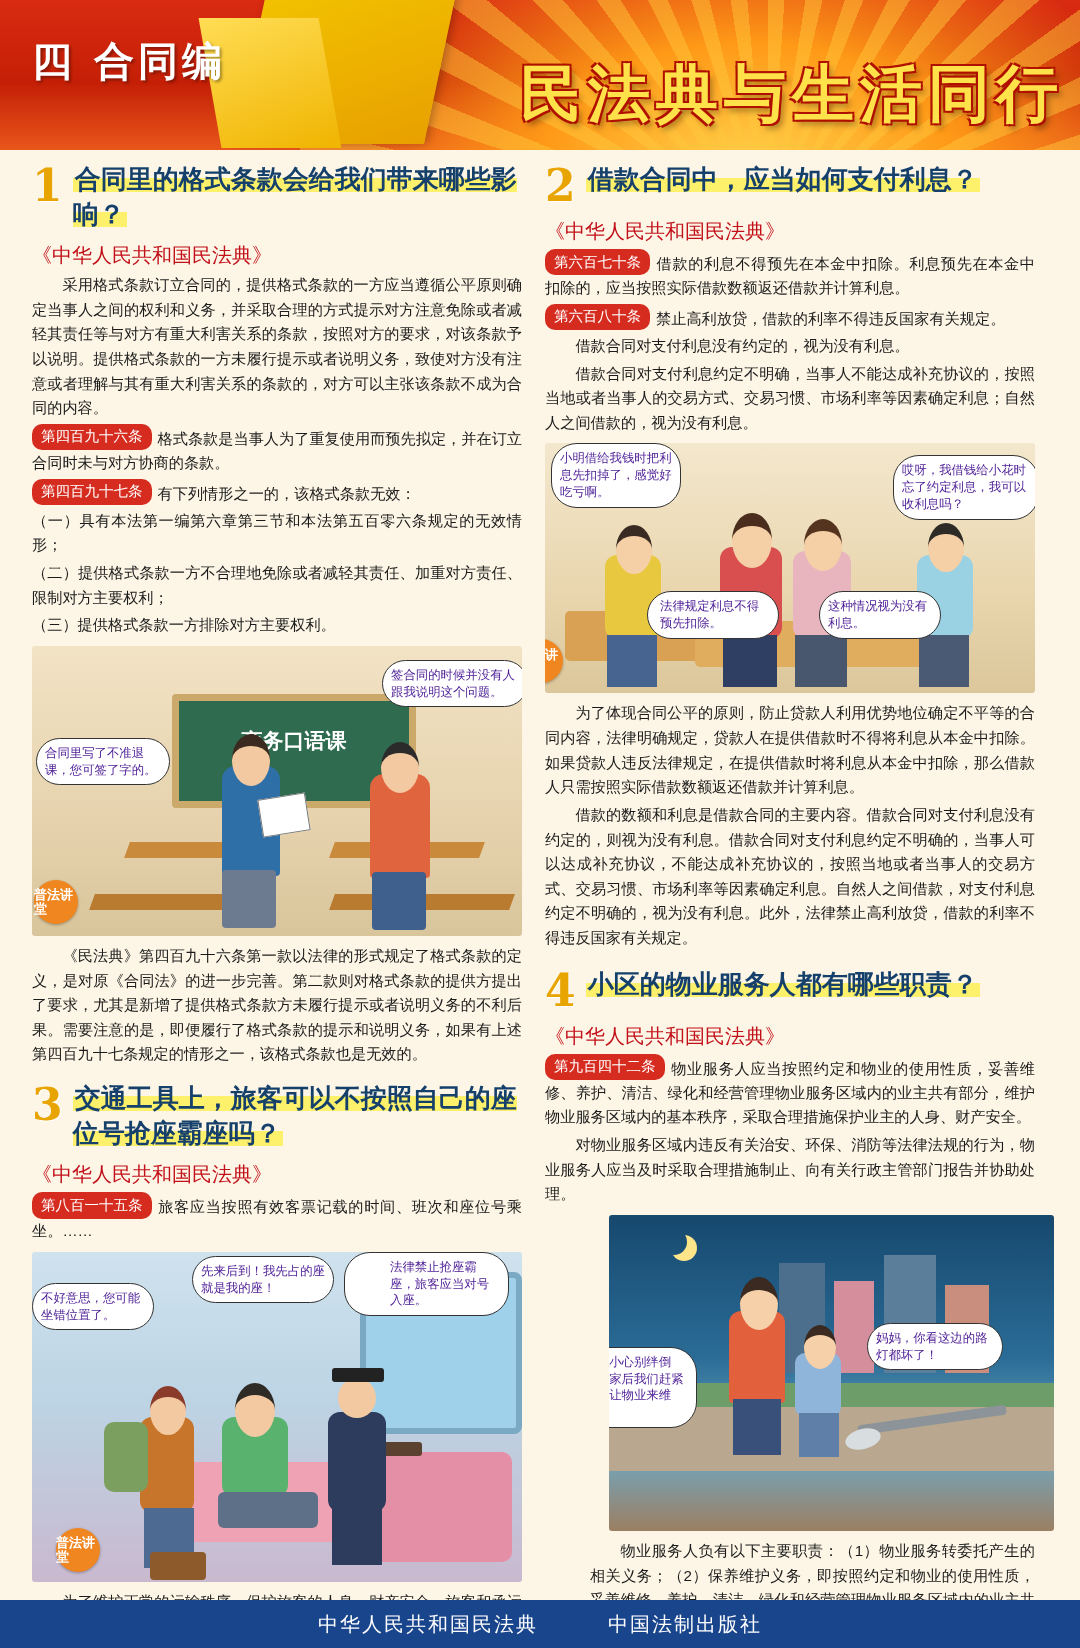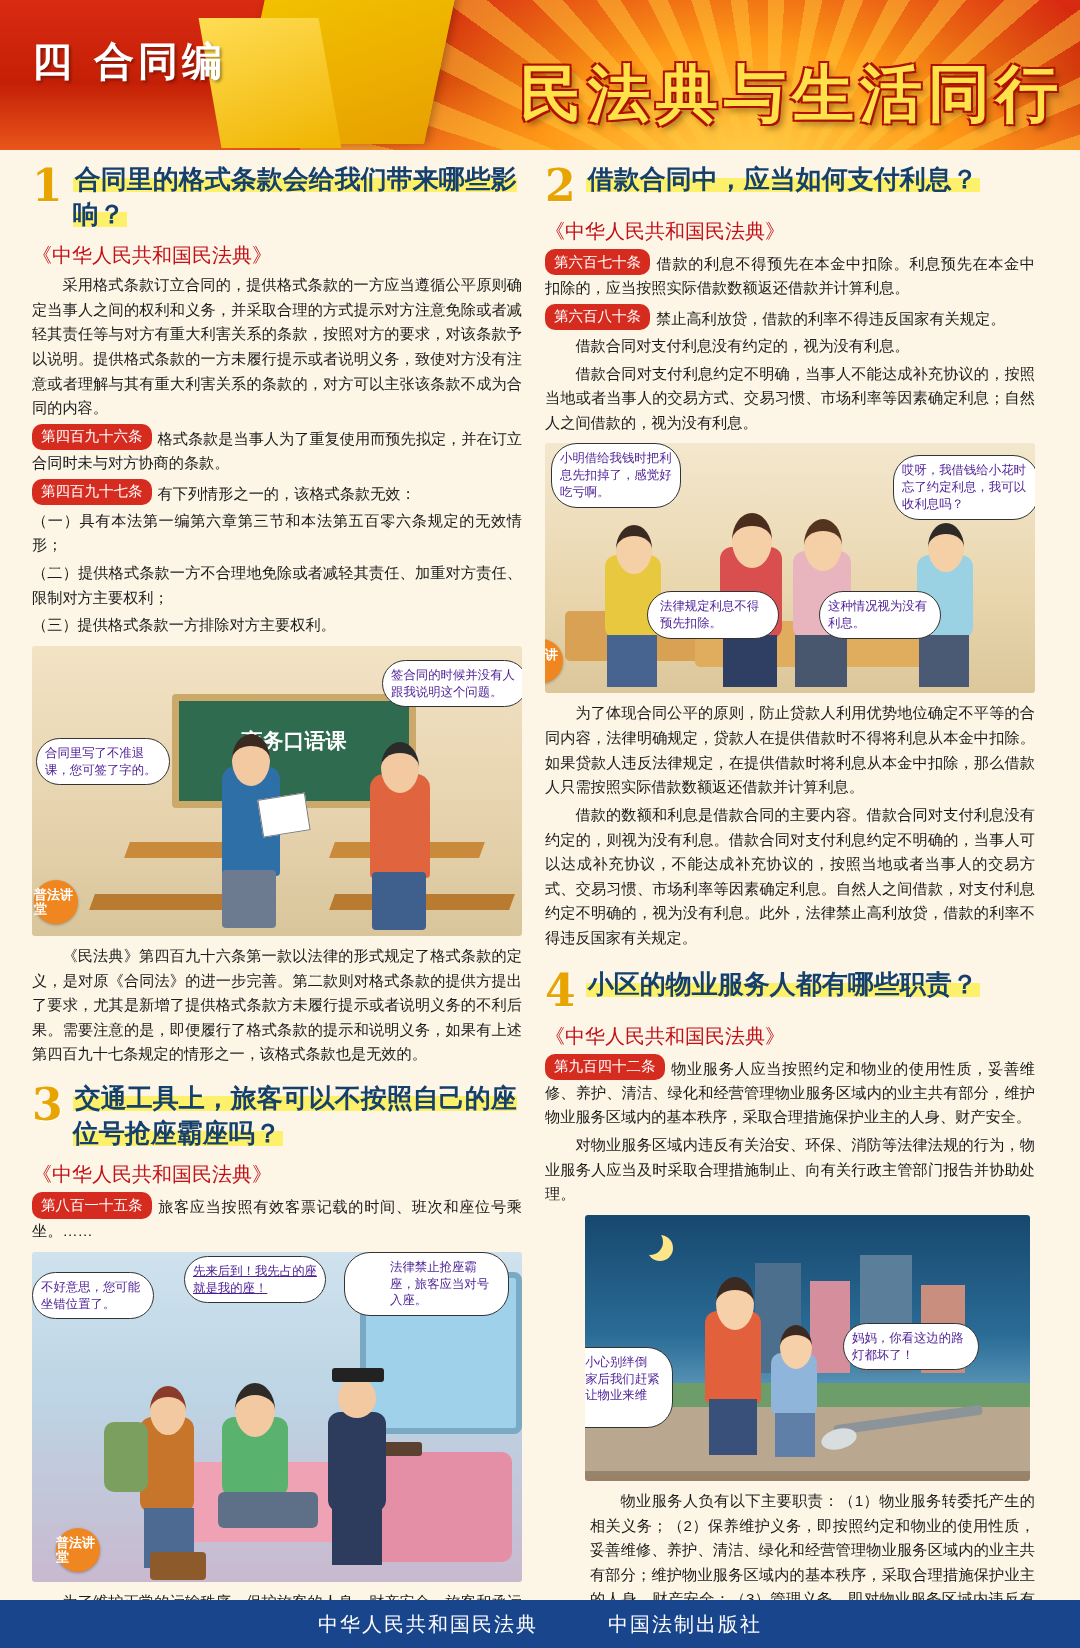--- a/index.html
+++ b/index.html
@@ -195,22 +195,22 @@
         <div style="position:absolute;left:203px;top:131px;width:40px;height:42px;background:#f3c9a2;border-radius:50%;border-top:12px solid #2e2a26;"></div>
         <div style="position:absolute;left:186px;top:240px;width:100px;height:36px;background:#5e6f88;border-radius:6px;"></div>
 
         <div style="position:absolute;left:296px;top:160px;width:58px;height:100px;background:#2d3c5c;border-radius:12px;"></div>
         <div style="position:absolute;left:306px;top:126px;width:38px;height:40px;background:#f3c9a2;border-radius:50%;"></div>
         <div style="position:absolute;left:300px;top:116px;width:52px;height:14px;background:#222;border-radius:3px;"></div>
         <div style="position:absolute;left:300px;top:255px;width:50px;height:58px;background:#2d3c5c;"></div>
 
         <div style="position:absolute;left:118px;top:300px;width:56px;height:28px;background:#8d5a2b;border-radius:4px;"></div>
 
-        <div class="bubble" style="left:0;top:20px;width:104px;">不好意思，您可能坐错位置了。</div>
-        <div class="bubble" style="left:152px;top:4px;width:124px;text-decoration:underline;">先来后到！我先占的座就是我的座！</div>
+        <div class="bubble" style="left:0;top:31px;width:104px;">不好意思，您可能坐错位置了。</div>
+        <div class="bubble" style="left:160px;top:4px;width:124px;">先来后到！我先占的座就是我的座！</div>
         <div class="bubble" style="left:312px;top:0px;width:110px;padding-left:45px;">法律禁止抢座霸座，旅客应当对号入座。</div>
         <div class="stamp" style="left:24px;top:276px;">
             <span>普法讲堂</span>
           </div>
       </div>
 
       <p class="body indent">为了维护正常的运输秩序，保护旅客的人身、财产安全，旅客和承运人都应当遵守客运合同中的义务。旅客除了应当支付票款外，还应当按照有效客票记载的时间、班次和座位号乘坐。旅客无票乘坐、超程乘坐、越级乘坐或者持不符合减价条件的优惠客票乘坐的，应当补交票款。此外，旅客携带行李应当符合约定的限量和品类要求，旅客对承运人为安全运输所作的合理安排应当积极协助和配合。</p>
     </div>
   </div>
 
@@ -263,21 +263,21 @@
 
     <div style="margin-top:16px;">
       <div class="qhead">
         <div class="qnum">4</div>
         <div><span class="qtitle">小区的物业服务人都有哪些职责？</span></div>
       </div>
       <div class="lawname">《中华人民共和国民法典》</div>
       <p class="body"><span class="artbadge">第九百四十二条</span><span>物业服务人应当按照约定和物业的使用性质，妥善维修、养护、清洁、绿化和经营管理物业服务区域内的业主共有部分，维护物业服务区域内的基本秩序，采取合理措施保护业主的人身、财产安全。</span></p>
       <p class="body indent">对物业服务区域内违反有关治安、环保、消防等法律法规的行为，物业服务人应当及时采取合理措施制止、向有关行政主管部门报告并协助处理。</p>
 
-      <div class="pic" style="height:266px;background:linear-gradient(180deg,#17486e 0%,#2a6c96 45%,#6fa8c4 75%,#9c7f62 100%);margin-left:40px;width:445px;">
+      <div class="pic" style="height:316px;background:linear-gradient(180deg,#17486e 0%,#2a6c96 45%,#6fa8c4 75%,#9c7f62 100%);margin-left:64px;width:445px;">
         <div style="position:absolute;left:52px;top:14px;width:26px;height:26px;border-radius:50%;box-shadow:10px 6px 0 0 #ffe58a;"></div>
         <div style="position:absolute;left:170px;top:48px;width:46px;height:110px;background:#4b6f8d;"></div>
         <div style="position:absolute;left:225px;top:66px;width:40px;height:92px;background:#d48e9c;"></div>
         <div style="position:absolute;left:275px;top:40px;width:52px;height:118px;background:#5b7f9b;"></div>
         <div style="position:absolute;left:336px;top:70px;width:44px;height:88px;background:#c98e7d;"></div>
         <div style="position:absolute;left:0;top:168px;width:445px;height:26px;background:#6d9e69;"></div>
         <div style="position:absolute;left:0;top:192px;width:445px;height:64px;background:#b9a88f;"></div>
 
         <div style="position:absolute;left:248px;top:200px;width:150px;height:10px;background:#8d9499;transform:rotate(-8deg);border-radius:4px;"></div>
         <div style="position:absolute;left:236px;top:214px;width:36px;height:20px;background:#d8dde0;border-radius:50%;transform:rotate(-14deg);"></div>

